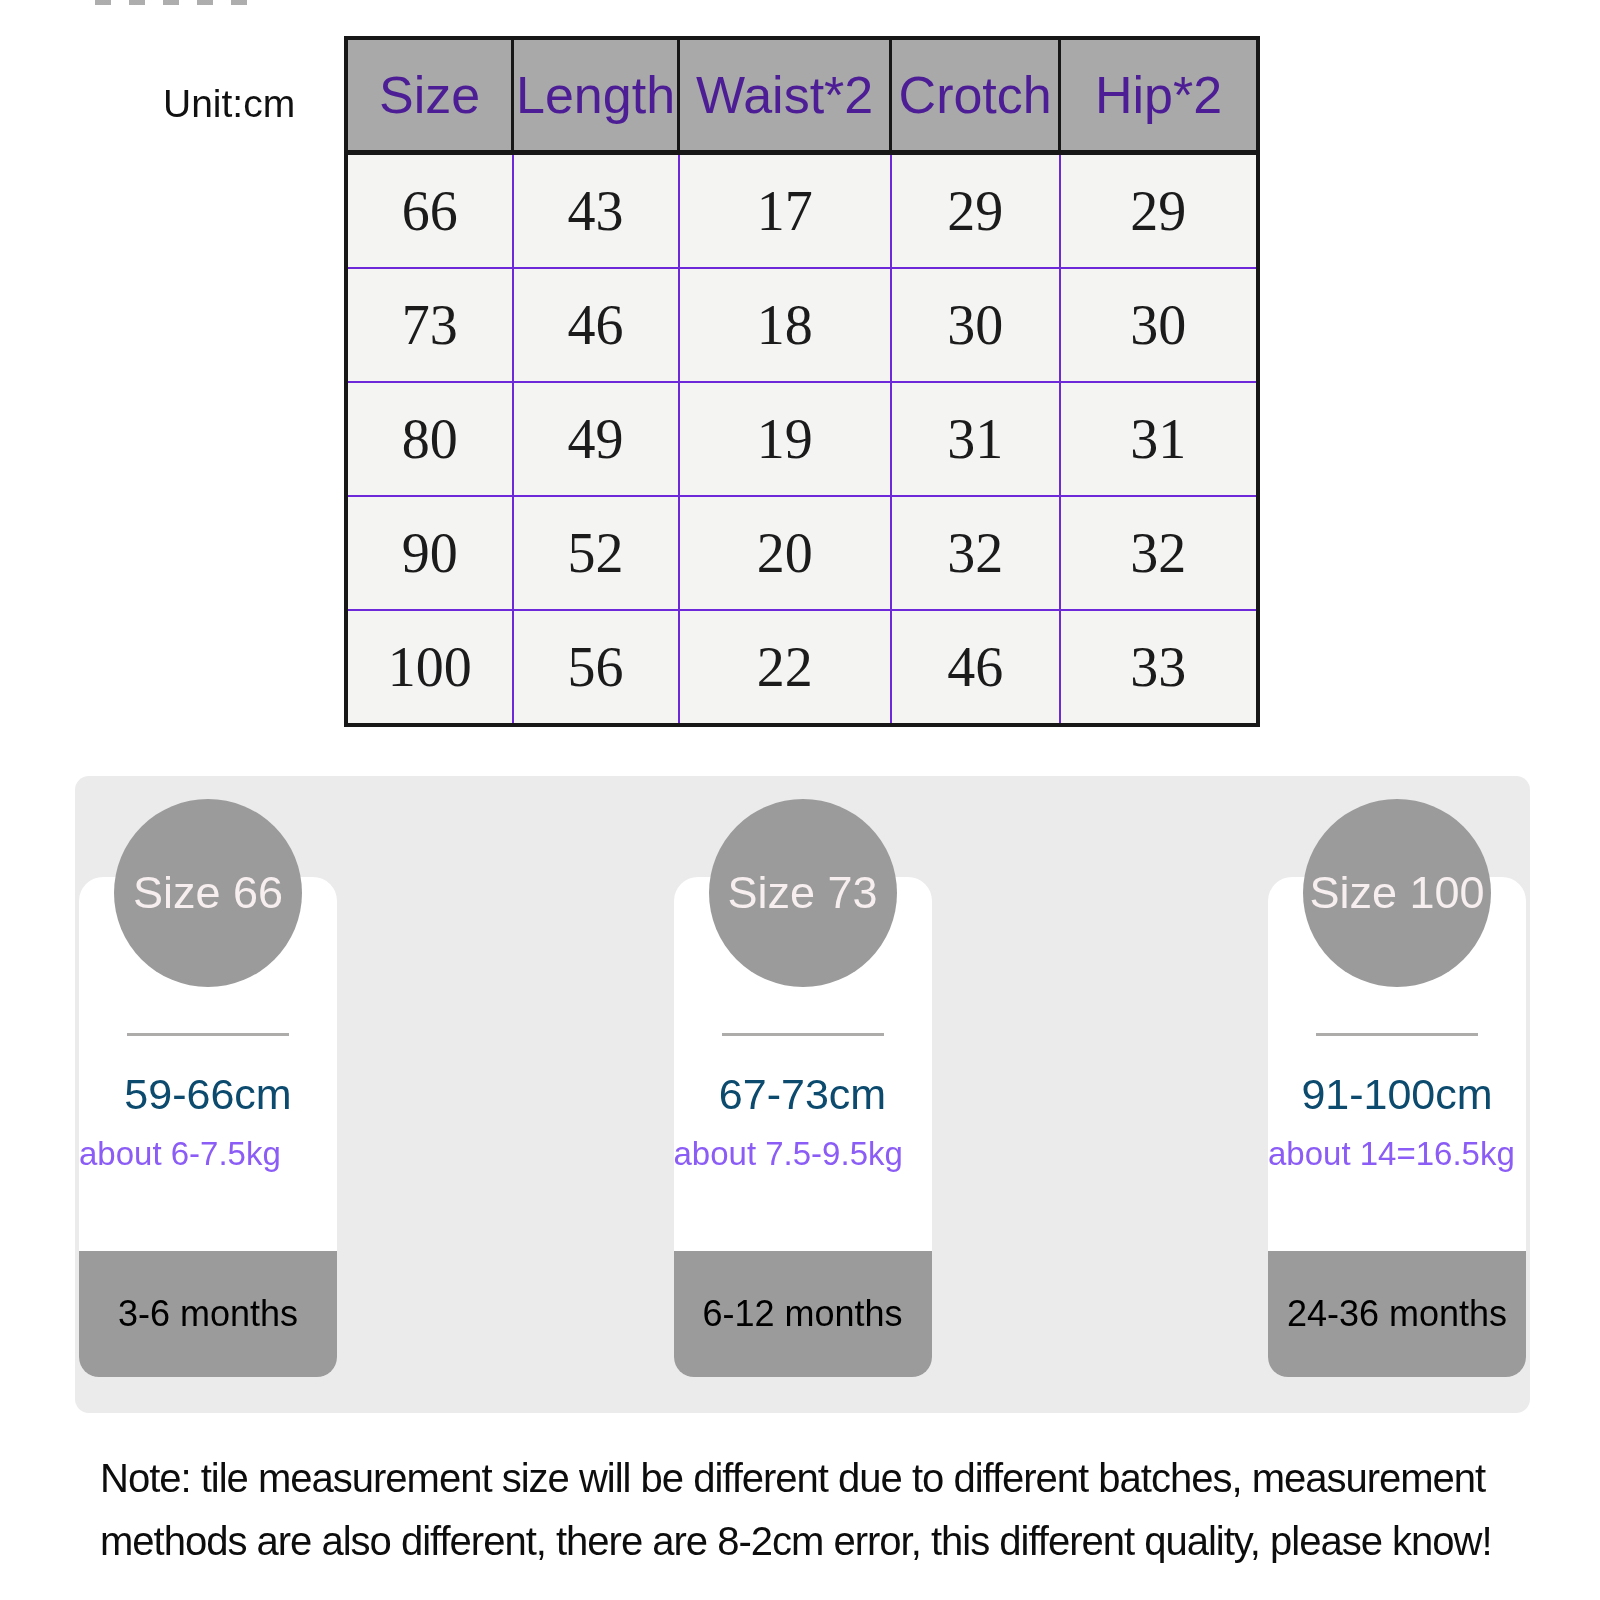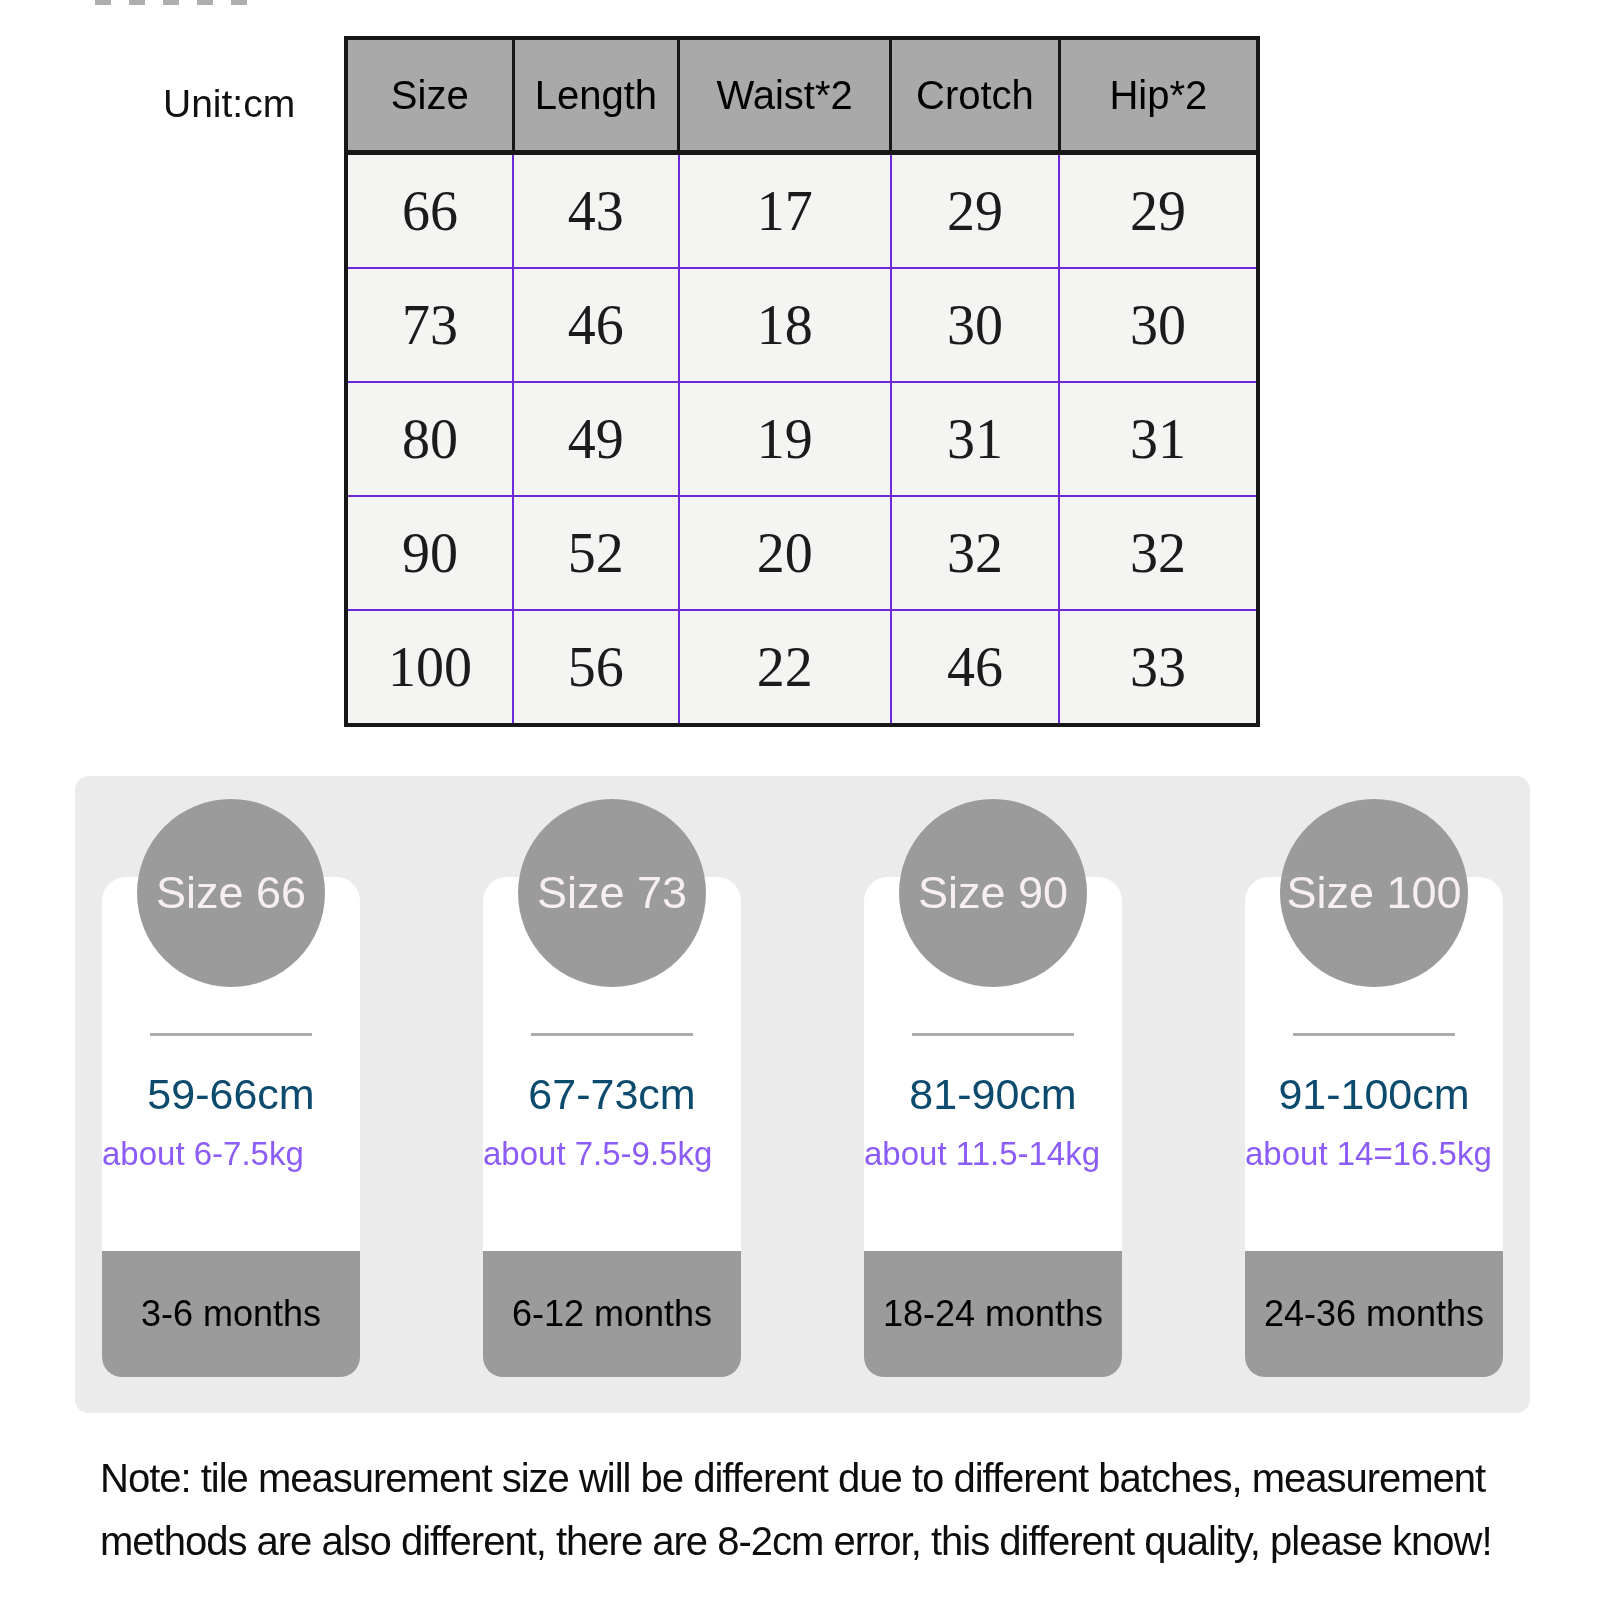--- a/index.html
+++ b/index.html
@@ -25,43 +25,43 @@
   table.size-table{
     position:absolute;left:344px;top:36px;
     width:916px;
     border-collapse:collapse;
     background:#f4f4f3;
     border:4px solid #171717;
   }
   table.size-table th{
     height:108px;
     background:#a9a9a9;
-    font-size:40px;font-weight:400;
+    font-size:52px;font-weight:400;
     font-family:"Liberation Sans",sans-serif;
     border:3px solid #171717;
     border-bottom:5px solid #171717;
-    color:#000000;
+    color:#4c1d95;
   }
   table.size-table td{
     height:110px;
     text-align:center;vertical-align:middle;
     font-family:"Liberation Serif",serif;
     font-size:56px;color:#1b1b1b;
     border:2px solid #6d28d9;
   }
   
   .cards-panel{
     position:absolute;left:75px;top:776px;
     width:1455px;height:637px;
     background:#ecebeb;
     border-radius:14px;
   }
   .cards-row{
     position:absolute;left:0;top:0;right:0;bottom:0;
-    padding:0 27px;
+    padding:0 4px;
     display:flex;justify-content:space-between;
     box-sizing:border-box;
   }
   .size-card{
     position:relative;
     margin-top:101px;
     width:258px;height:500px;
     background:#ffffff;
     border-radius:24px 24px 20px 20px;
   }
@@ -177,27 +177,20 @@
 
     <div class="size-card">
       <div class="size-circle">Size 73</div>
       <div class="card-divider"></div>
       <div class="card-height">67-73cm</div>
       <div class="card-weight">about 7.5-9.5kg</div>
       <div class="card-age">6-12 months</div>
     </div>
 
 
-    <div class="size-card">
-      <div class="size-circle">Size 90</div>
-      <div class="card-divider"></div>
-      <div class="card-height">81-90cm</div>
-      <div class="card-weight">about 11.5-14kg</div>
-      <div class="card-age">18-24 months</div>
-    </div>
 
     <div class="size-card">
       <div class="size-circle">Size 100</div>
       <div class="card-divider"></div>
       <div class="card-height">91-100cm</div>
       <div class="card-weight">about 14=16.5kg</div>
       <div class="card-age">24-36 months</div>
     </div>
 
   </div>

